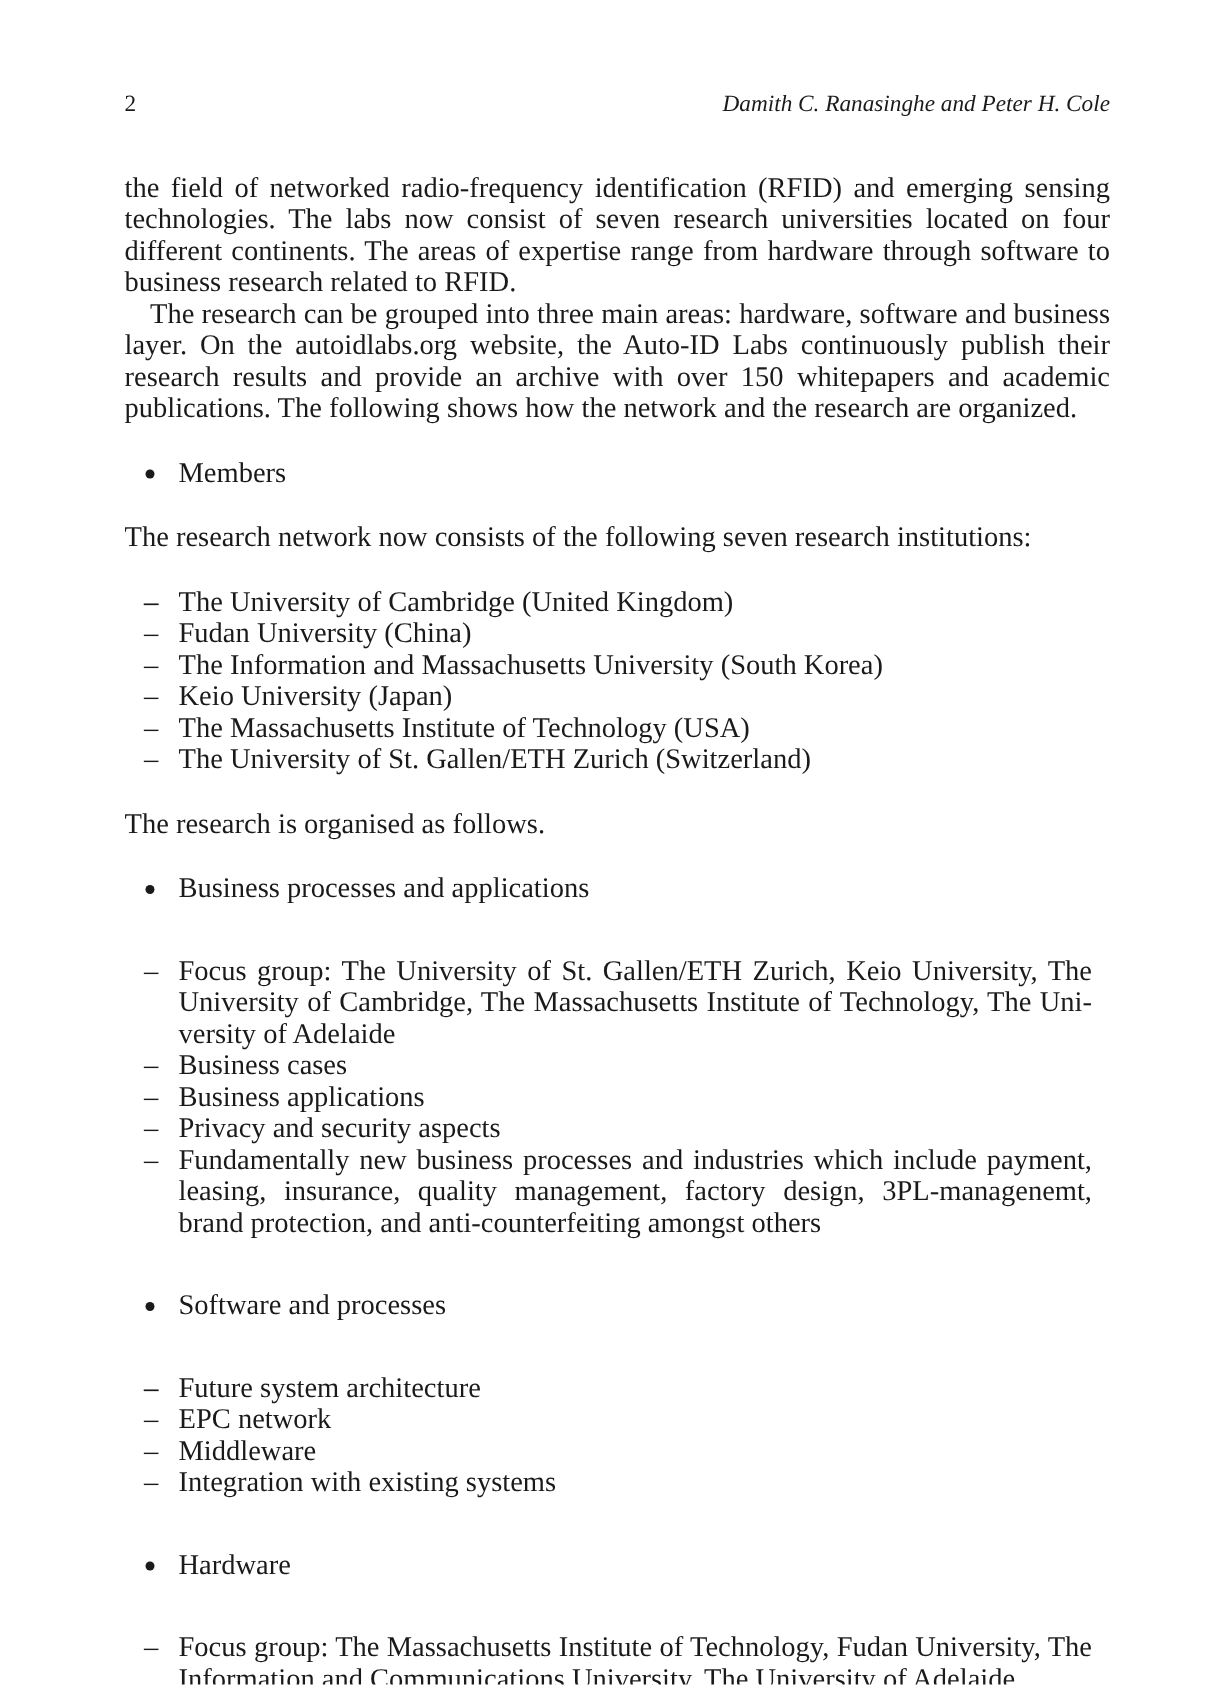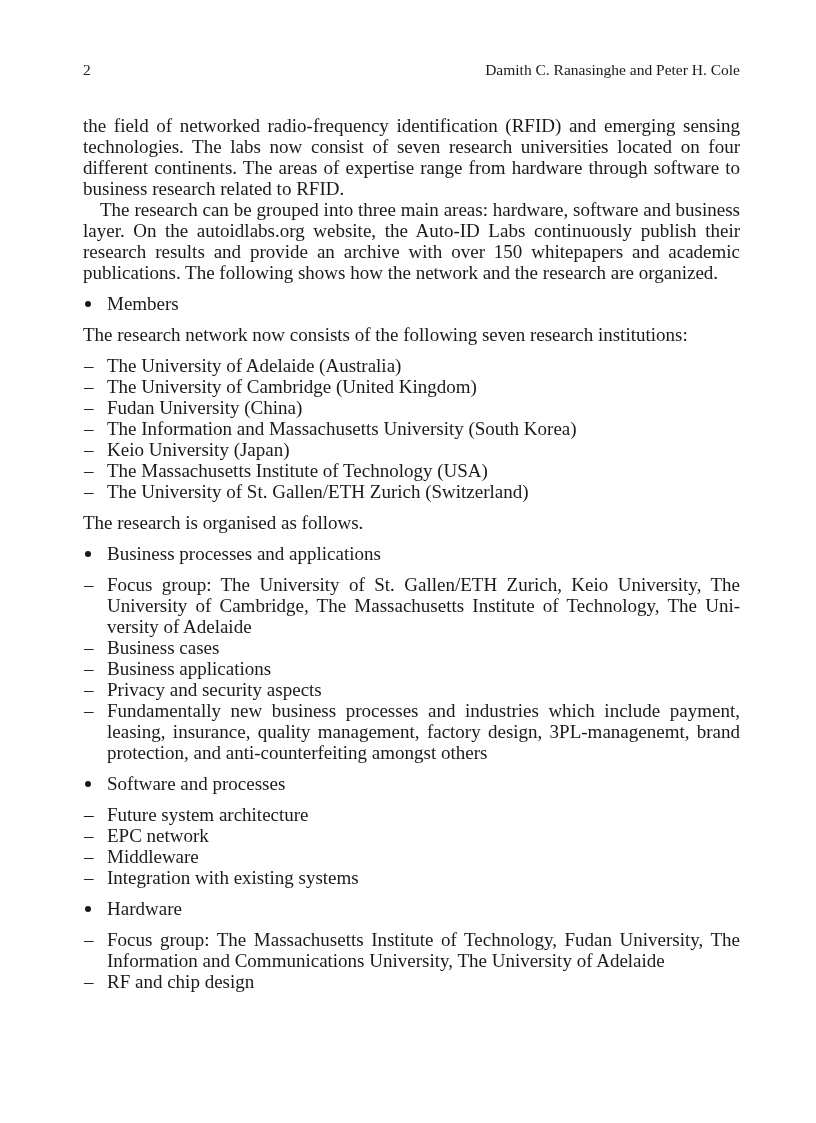--- a/index.html
+++ b/index.html
@@ -3,26 +3,26 @@
   <meta charset="utf-8">
   <style>
     html, body { margin: 0; padding: 0; background: #ffffff; }
     body {
       width: 816px; height: 1123px; position: relative; overflow: hidden;
       font-family: "Liberation Serif", serif; color: #1a1a1a;
     }
     .page { position: absolute; left: 83px; top: 0; width: 657px; }
     .header { position: absolute; top: 61px; left: 0; width: 657px; height: 22px; font-size: 15.5px; }
     .header .num { position: absolute; left: 0; top: 0; }
-    .header .authors { position: absolute; right: 0; top: 0; }
+    .header .authors { position: absolute; right: 0; top: 0; font-style: italic; }
     .body { position: absolute; top: 115px; left: 0; width: 657px; font-size: 19px; line-height: 21px; }
     p { margin: 0; text-align: justify; hyphens: manual; }
     p.indent { text-indent: 17px; font-family: Liberation Serif, serif; }
     .gap { height: 10px; }
-    ul.bul, ul.dash { list-style: none; margin: 0; padding: 0; }
+    ul.bul, ul.dash { list-style: none; margin: 12px; padding: 0; }
     ul li { position: relative; padding-left: 24px; text-align: justify; }
     .dot { display: inline-block; width: 6px; height: 6px; border-radius: 50%; background: #1a1a1a; position: absolute; left: 2px; top: 8px; }
     .dashmark { position: absolute; left: 1px; top: 0; }
   </style>
 </head>
 <body>
 
 <div class="page">
   <div class="header">
     <span class="num">2</span>
@@ -38,21 +38,21 @@
       <li>
         <span class="dot"></span>
         <span>Members</span>
       </li>
     </ul>
     <div class="gap"></div>
     <p>The research network now consists of the following seven research institutions:</p>
     <div class="gap"></div>
 
     <ul class="dash">
-      <li><span class="dashmark">–</span><span>The University of Adelaide (Australia)</span></li>
+      <li><span class="dashmark">–</span></li>
       <li><span class="dashmark">–</span><span>The University of Cambridge (United Kingdom)</span></li>
       <li><span class="dashmark">–</span><span>Fudan University (China)</span></li>
       <li><span class="dashmark">–</span><span>The Information and Massachusetts University (South Korea)</span></li>
       <li><span class="dashmark">–</span><span>Keio University (Japan)</span></li>
       <li><span class="dashmark">–</span><span>The Massachusetts Institute of Technology (USA)</span></li>
       <li><span class="dashmark">–</span><span>The University of St. Gallen/ETH Zurich (Switzerland)</span></li>
     </ul>
 
     <div class="gap"></div>
     <p>The research is organised as follows.</p>

